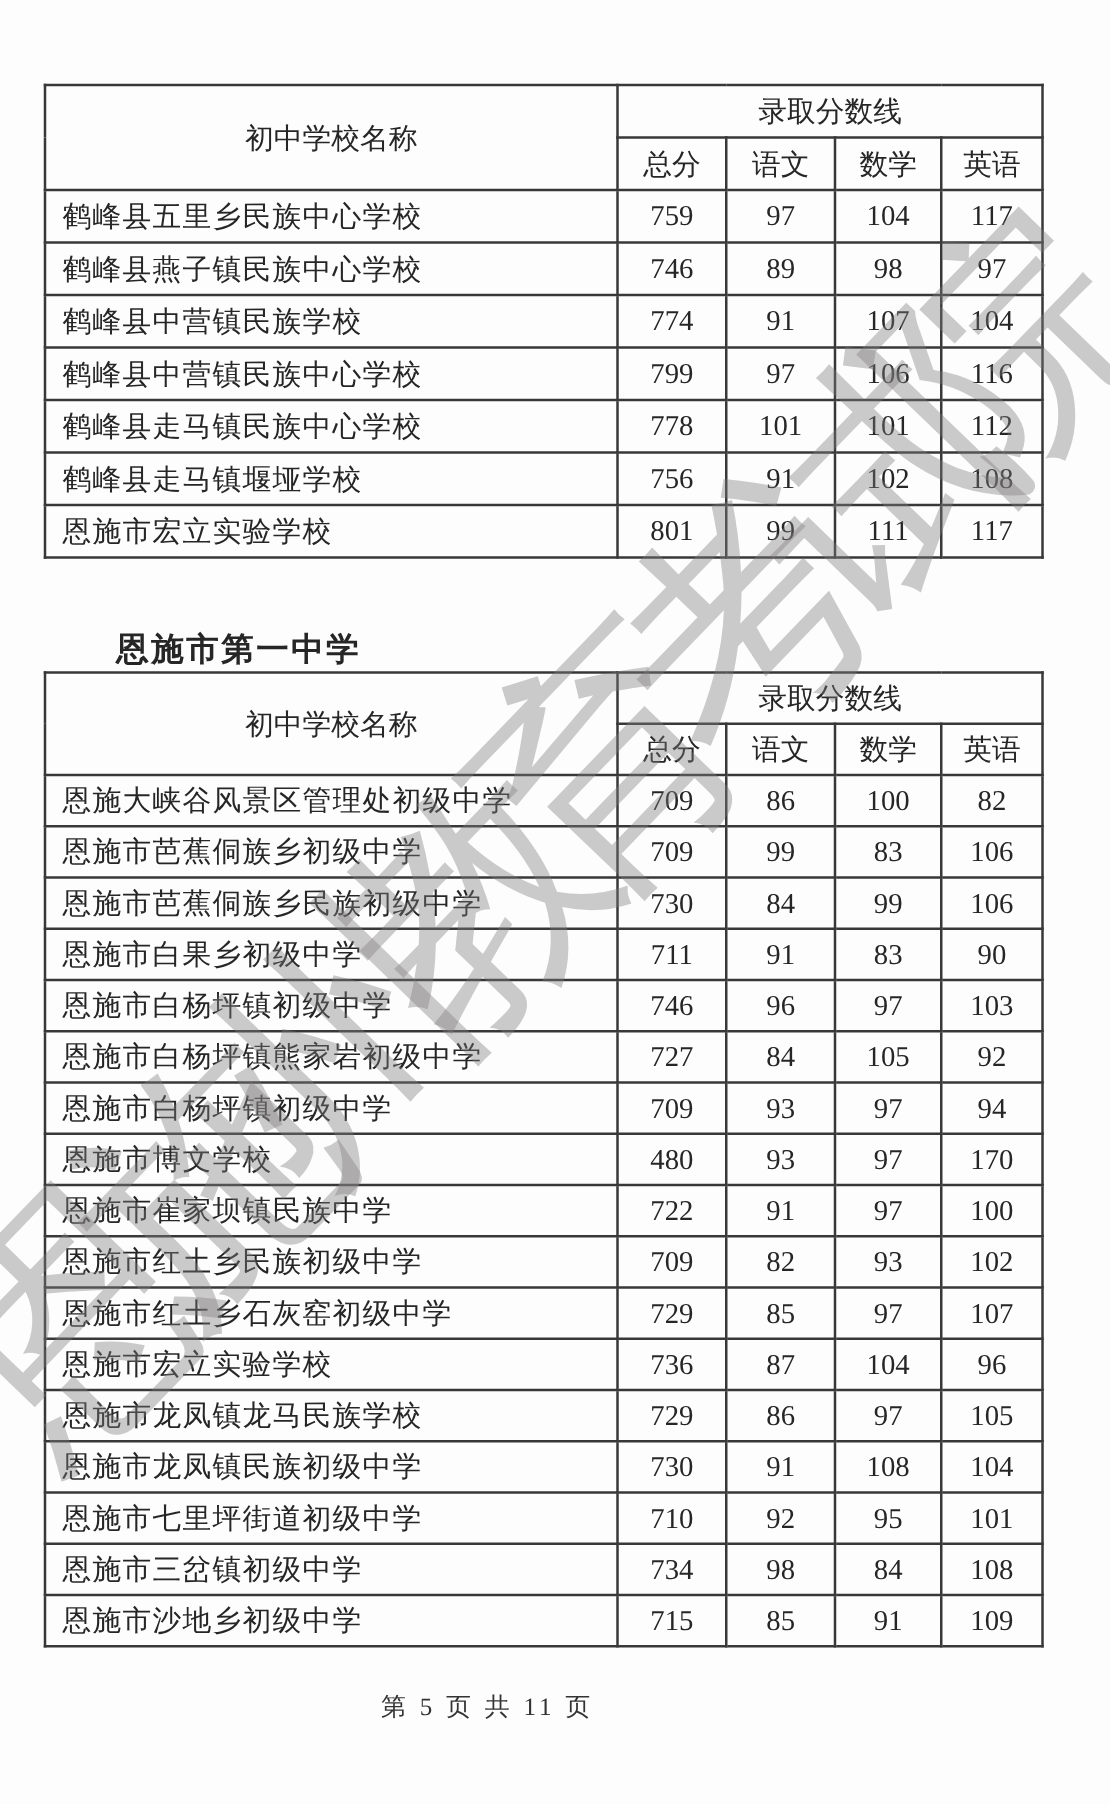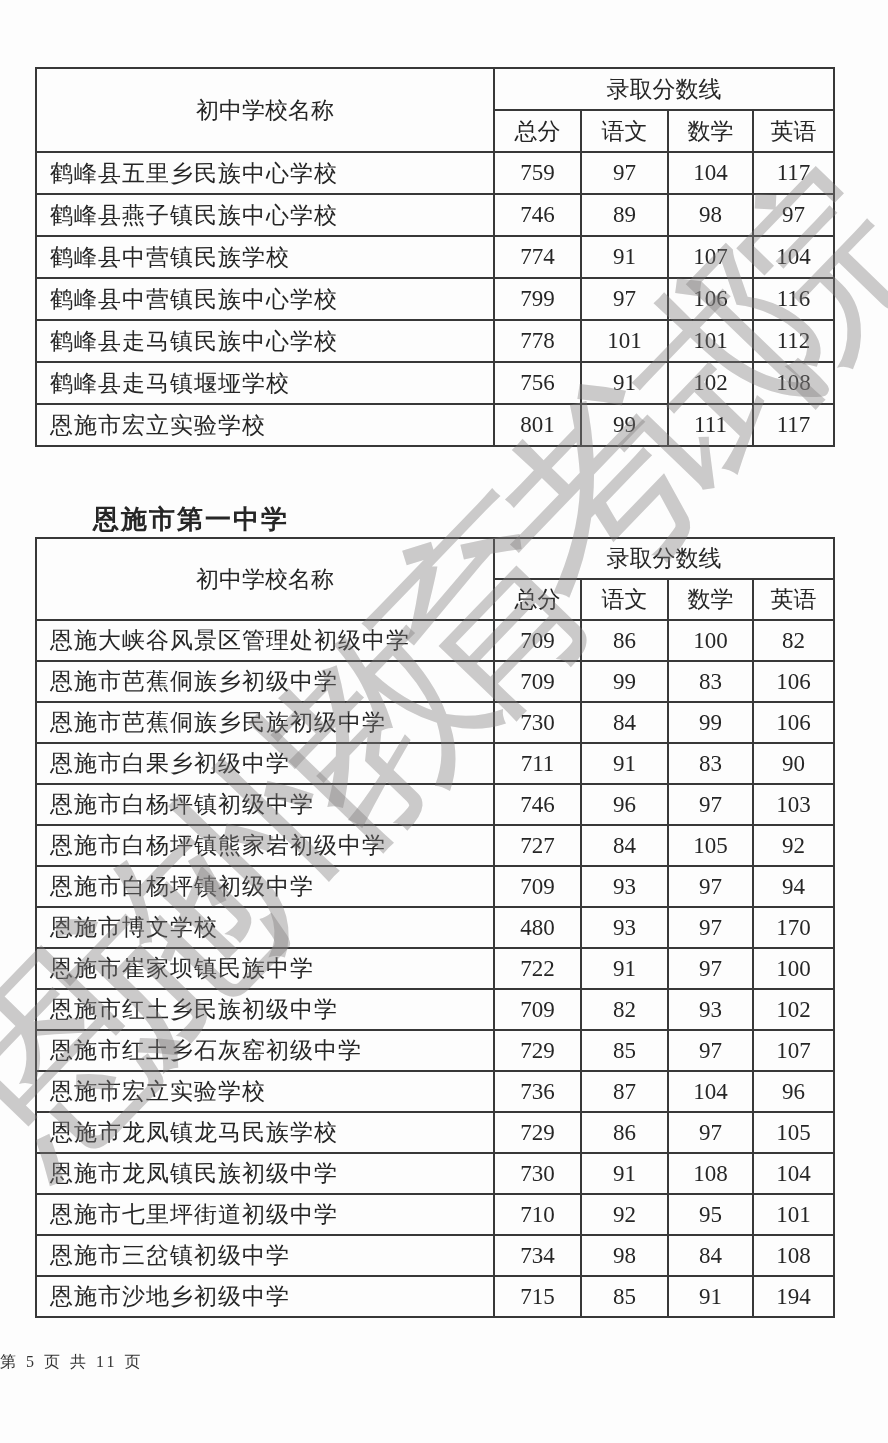--- a/index.html
+++ b/index.html
@@ -79,22 +79,22 @@
     letter-spacing:2px;
     color:#262626;
     z-index:2;
   }
 
   
   .page-footer {
     position:absolute;
     left:0; top:1352px;
     width:780px;
-    text-align:left;
-    font-size:16px;
+    text-align:center;
+    font-size:20px;
     letter-spacing:3px;
     color:#333333;
     z-index:2;
   }
 </style>
 </head>
 <body>
 
 <div class="page">
 
@@ -306,20 +306,20 @@
           <td class="num">734</td>
           <td class="num">98</td>
           <td class="num">84</td>
           <td class="num">108</td>
         </tr>
         <tr>
           <td class="name">恩施市沙地乡初级中学</td>
           <td class="num">715</td>
           <td class="num">85</td>
           <td class="num">91</td>
-          <td class="num">194</td>
+          <td class="num">109</td>
         </tr>
       </tbody>
   </table>
 
   <div class="page-footer">第 5 页 共 11 页</div>
 
 </div>
 
 </body></html>

